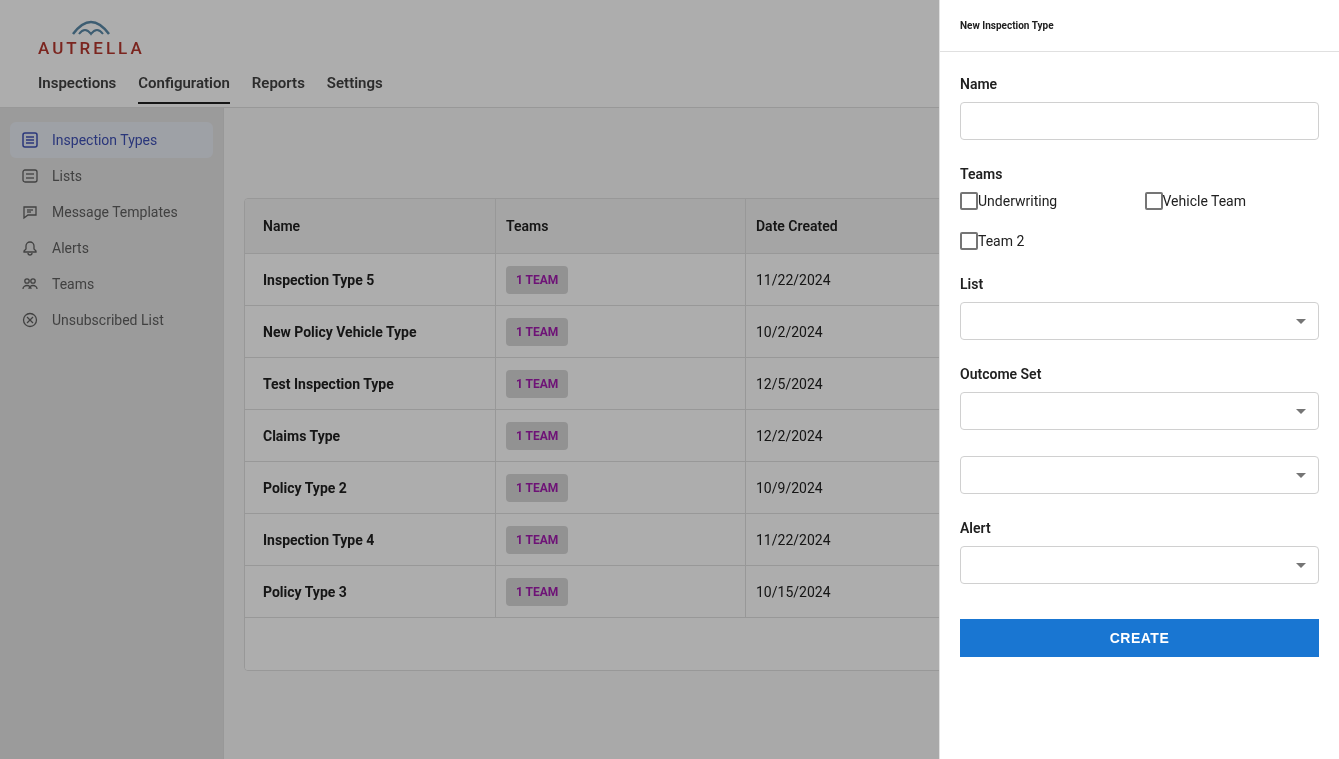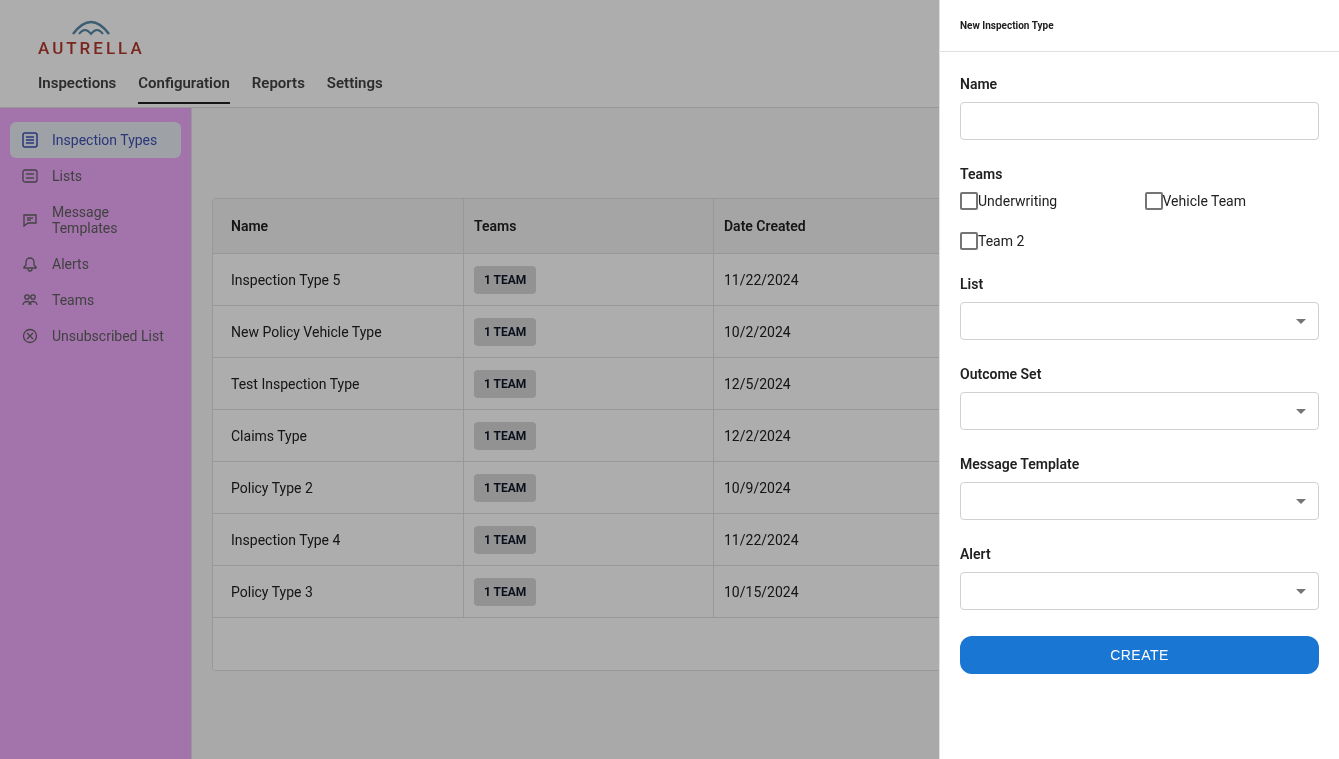--- a/index.html
+++ b/index.html
@@ -57,24 +57,24 @@
     border-bottom: 2px solid #212121;
   }
 
   
   .layout {
     display: flex;
     height: calc(100% - 108px);
   }
 
   .sidebar {
-    width: 192px;
+    width: 224px;
     border-right: 1px solid #e0e0e0;
     padding: 14px 10px;
-    background: #f0abfc;
+    background: #e5e5e5;
   }
   .sidebar-item {
     display: flex;
     align-items: center;
     gap: 14px;
     padding: 10px 12px;
     border-radius: 6px;
     font-size: 14px;
     color: #616161;
     cursor: pointer;
@@ -118,24 +118,24 @@
   }
   .table-row {
     height: 52px;
     font-size: 14px;
   }
   .col-name { width: 250px; padding-left: 18px; font-weight: 600;}
   .table-header .col-name { font-weight: 600; }
   .col-teams { width: 250px; padding-left: 10px; border-left: 1px solid #e0e0e0; height:100%; display:flex; align-items:center;}
   .table-header .col-teams { font-weight:600;}
   .col-date { flex: 1; padding-left: 10px; border-left: 1px solid #e0e0e0; height:100%; display:flex; align-items:center;}
-  .table-row .col-name{font-weight:400;}
+  .table-row .col-name{font-weight:700;}
   .badge {
     background: #d8d8d8;
-    color: #0f172a;
+    color: #a21caf;
     font-size: 12px;
     font-weight: 700;
     padding: 7px 10px;
     border-radius: 4px;
     display: inline-block;
   }
   .table-footer {
     height: 52px;
     display: flex;
     align-items: center;
@@ -223,25 +223,26 @@
     border: 2px solid #757575;
     border-radius: 2px;
     flex-shrink: 0;
   }
   .create-btn {
     width: 100%;
     height: 38px;
     background: #1976d2;
     color: #fff;
     border: none;
-    border-radius: 12px;
-    font-size: 14px;
-    font-weight: 400;
+    border-radius: 0;
+    font-size: 14px;
+    font-weight: 700;
     letter-spacing: 0.5px;
     cursor: pointer;
+    margin-top: 9px;
   }
 
   svg { display: block; }
 </style>
 </head>
 <body>
 
 <div class="header">
   <div class="logo-area">
     <div class="logo-wrapper">
@@ -426,21 +427,20 @@
     </div>
 
     <div class="form-group">
       <div class="form-label">Outcome Set</div>
       <div class="select-input">
         <span class="select-arrow"></span>
       </div>
     </div>
 
     <div class="form-group">
-      <div class="form-label">Message Template</div>
       <div class="select-input">
         <span class="select-arrow"></span>
       </div>
     </div>
 
     <div class="form-group">
       <div class="form-label">Alert</div>
       <div class="select-input">
         <span class="select-arrow"></span>
       </div>

